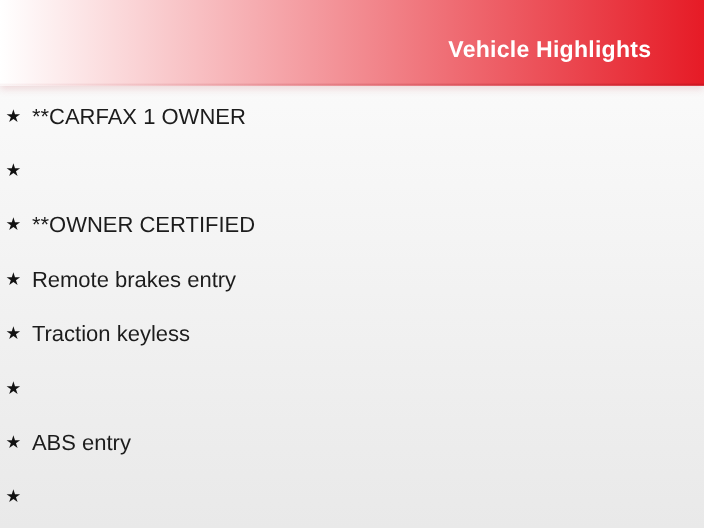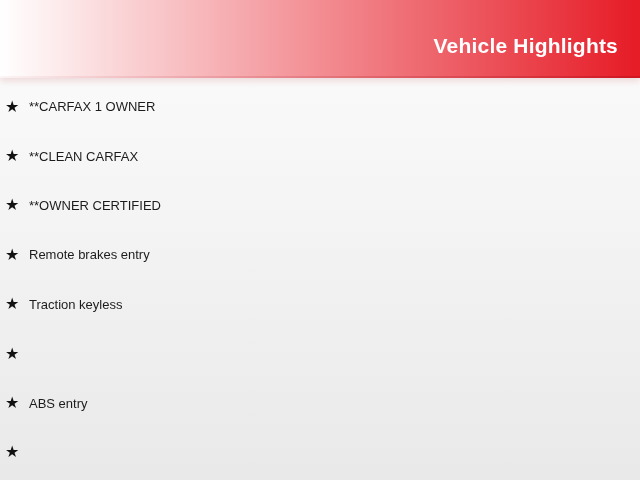--- a/index.html
+++ b/index.html
@@ -23,21 +23,21 @@
     background: linear-gradient(to bottom, var(--bg-top) 0%, var(--bg-bottom) 100%);
   }
   .header {
     position: absolute;
     top: 0; left: 0;
     width: 640px; height: 78px;
     background: linear-gradient(90deg, var(--grad-start) 0%, var(--grad-end) 100%);
     display: flex;
     align-items: center;
     justify-content: flex-end;
-    padding-right: 22px;
+    padding-right: 48px;
     box-shadow: 0 3px 7px rgba(190, 60, 70, 0.18);
   }
   .header::after {
     content: "";
     position: absolute;
     left: 0; right: 0; bottom: 0;
     height: 2px;
     background: linear-gradient(90deg, rgba(150,5,18,0.04) 0%, var(--edge-color) 100%);
   }
   .header-title {
@@ -61,21 +61,21 @@
     padding-left: 5px;
   }
   .star {
     width: 24px;
     font-size: 16px;
     line-height: 1;
     color: #111111;
     flex: 0 0 24px;
   }
   .label {
-    font-size: 13px;
+    font-size: 20px;
     color: var(--text-color);
     line-height: 1;
   }
 </style>
 </head>
 <body>
 
 <div class="page">
 
   <div class="header">
@@ -84,21 +84,20 @@
 
   <div class="highlight-list">
 
     <div class="highlight-row">
       <span class="star">★</span>
       <span class="label">**CARFAX 1 OWNER</span>
     </div>
 
     <div class="highlight-row">
       <span class="star">★</span>
-      <span class="label">**CLEAN CARFAX</span>
     </div>
 
     <div class="highlight-row">
       <span class="star">★</span>
       <span class="label">**OWNER CERTIFIED</span>
     </div>
 
     <div class="highlight-row">
       <span class="star">★</span>
       <span class="label">Remote brakes entry</span>

